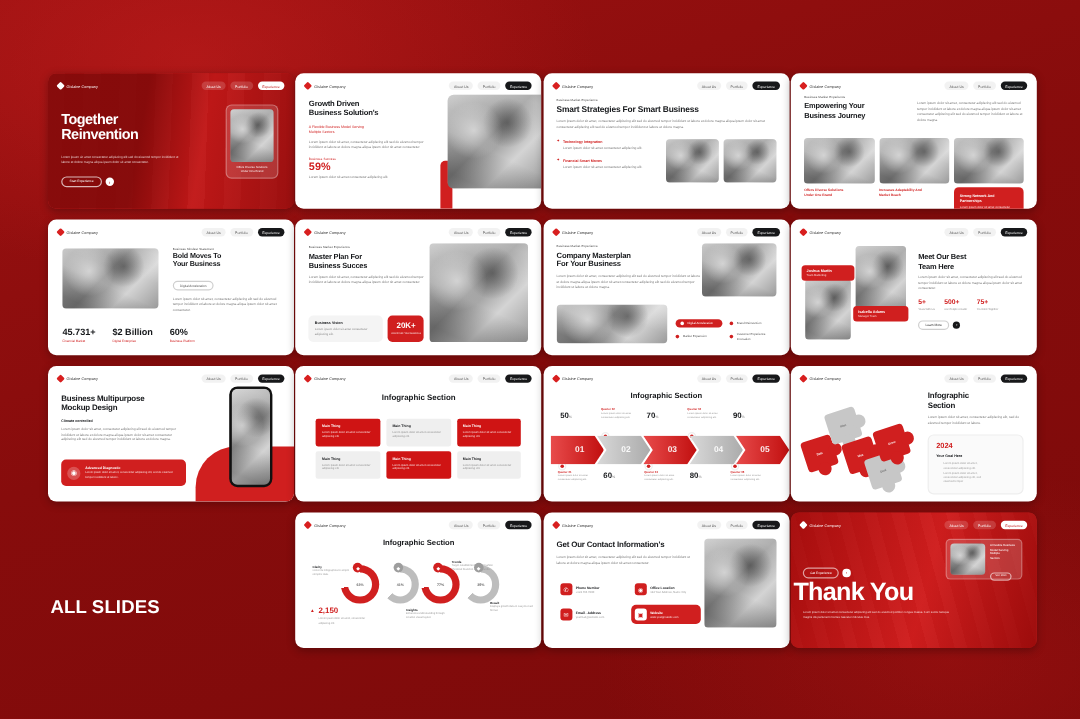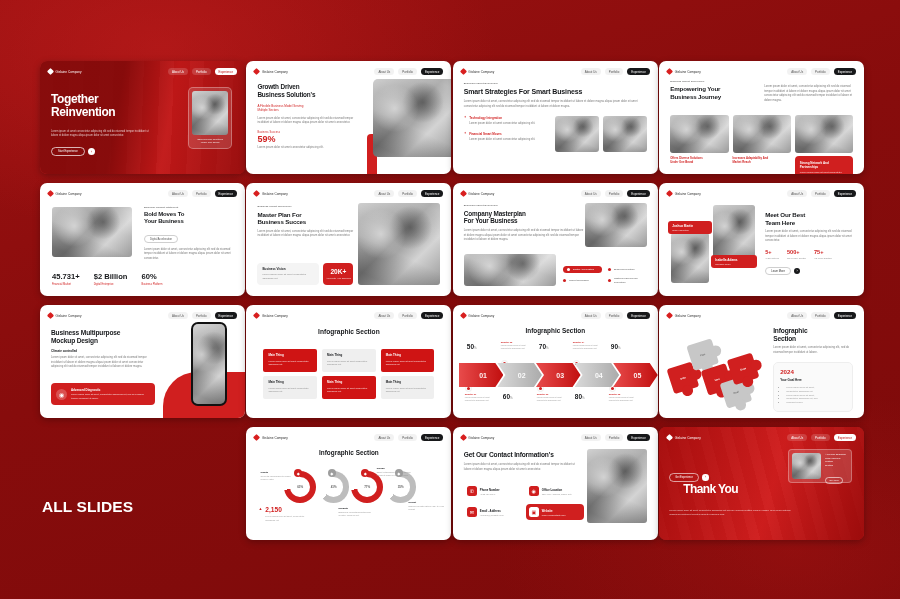--- a/index.html
+++ b/index.html
@@ -287,21 +287,21 @@
   .s14 .it .b { font-size: 2.3px; color: #9a9a9a; margin-top: 1px; }
   .s14 .it.on .t { color: #fff; }
   .s14 .it.on .b { color: rgba(255,255,255,.86); }
   .s14 .photo { position: absolute; right: 11px; top: 22px; width: 60px; height: 74px; }
 
   
   .s15 { background: linear-gradient(110deg,#c41414 0%,#e02a2a 48%,#a80f0f 100%); }
   .s15 .ph { position: absolute; inset: 0;
              background: linear-gradient(105deg, rgba(160,12,12,.82), rgba(215,35,35,.55) 55%, rgba(150,10,10,.85)),
                          repeating-linear-gradient(75deg, rgba(255,255,255,.05) 0 10px, rgba(0,0,0,.04) 10px 22px); }
-  .s15 .ty { position: absolute; left: 24px; top: 56px; font-size: 12px; font-weight: 700;
+  .s15 .ty { position: absolute; left: 2px; top: 56px; font-size: 21px; font-weight: 700;
              color: #fff; letter-spacing: -.6px; line-height: 1; }
   .s15 .desc { position: absolute; left: 10px; top: 82px; width: 130px; font-size: 2.4px;
                color: rgba(255,255,255,.78); line-height: 1.6; }
   .s15 .cta { position: absolute; left: 10px; top: 46px; display: flex; align-items: center; gap: 3px; }
   .s15 .cta .p { font-size: 2.6px; color: #fff; border: .6px solid rgba(255,255,255,.6);
                  border-radius: 8px; padding: 1.8px 5px; }
   .s15 .cta .d { width: 6.5px; height: 6.5px; border-radius: 50%; background: #fff; color: #c01212;
                  font-size: 3.6px; display: flex; align-items: center; justify-content: center; }
   .s15 .card { position: absolute; right: 12px; top: 22px; width: 64px; height: 34px;
                background: rgba(255,255,255,.16); border: .6px solid rgba(255,255,255,.28);

